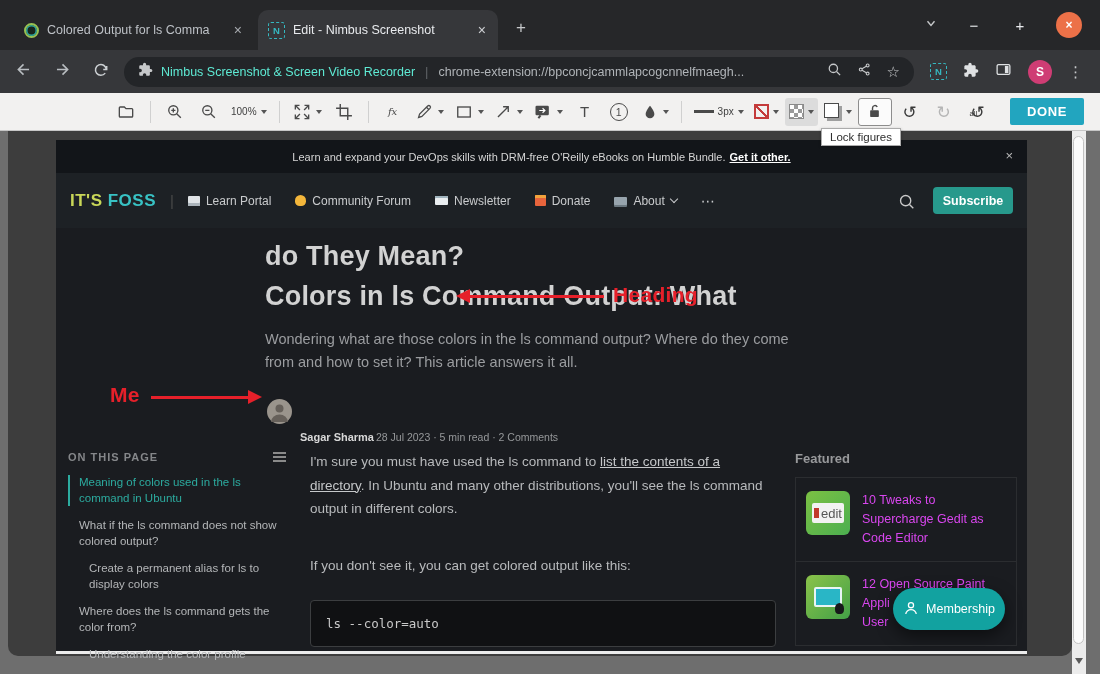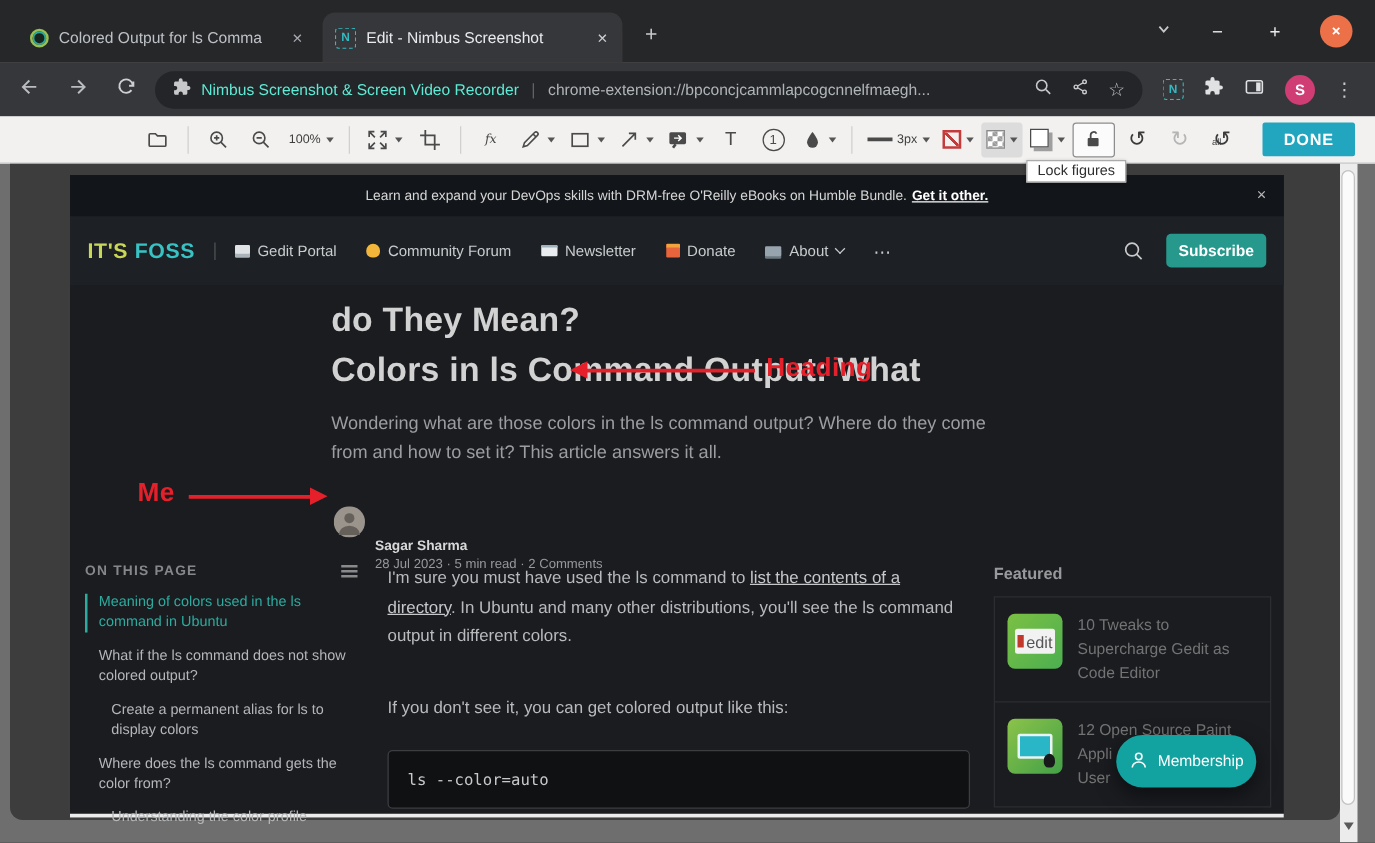--- a/index.html
+++ b/index.html
@@ -79,21 +79,21 @@
   .ic-hand{width:11px;height:11px;background:#f3b63b;border-radius:50% 50% 42% 42%;}
   .ic-mail{width:13px;height:9px;background:#e9edf0;border-radius:1px;box-shadow:inset 0 2px 0 #9fb3bd;}
   .ic-gift{width:11px;height:11px;background:#e8643c;border-radius:1px;box-shadow:inset 0 3px 0 #f2a33c;}
   .ic-laptop{width:13px;height:8px;background:#97a4ad;border-radius:1px;box-shadow:0 2px 0 #6b7880;}
   .hdr-right{margin-left:auto;display:flex;align-items:flex-end;gap:18px;}
   .subscribe{width:80px;height:27px;background:#27998c;border-radius:4px;color:#fff;font-size:12.5px;font-weight:600;display:flex;align-items:center;justify-content:center;}
 
   .heading{position:absolute;left:209px;top:96px;width:545px;font-size:27px;line-height:40px;font-weight:700;color:#d2d2d2;letter-spacing:.2px;}
   .subtitle{position:absolute;left:209px;top:188px;width:548px;font-size:14.5px;line-height:22.5px;color:#9b9da0;}
   .authorrow{position:absolute;left:211px;top:243px;display:flex;gap:8px;align-items:center;}
-  .author-texts{display:flex;flex-direction:column;gap:2px;margin-top:48px;}
+  .author-texts{display:flex;gap:2px;margin-top:48px;}
   .author-name{font-size:11px;font-weight:bold;color:#d8d8d8;}
   .author-meta{font-size:10.5px;color:#96989a;}
 
   .ann{color:#e6202a;font-weight:bold;position:absolute;}
   .ann-text{font-size:21px;letter-spacing:.3px;}
   .ann-line{height:3px;background:#e6202a;position:absolute;}
   .ahead-left{position:absolute;width:0;height:0;border-top:7px solid transparent;border-bottom:7px solid transparent;border-right:14px solid #e6202a;}
   .ahead-right{position:absolute;width:0;height:0;border-top:7px solid transparent;border-bottom:7px solid transparent;border-left:14px solid #e6202a;}
 
   .toc{position:absolute;left:12px;top:311px;width:218px;}
@@ -116,21 +116,21 @@
   .fcards{margin-top:11px;border:1px solid #2b2d30;}
   .fcard{display:flex;gap:12px;padding:13px 10px;}
   .fcard + .fcard{border-top:1px solid #2b2d30;}
   .fthumb{width:44px;height:44px;border-radius:6px;flex-shrink:0;position:relative;overflow:hidden;}
   .fthumb.gedit{background:linear-gradient(135deg,#7bc043,#4caf50);}
   .gedit-inner{position:absolute;left:6px;top:12px;width:32px;height:20px;background:#f2f2f2;border-radius:2px;font-size:13px;color:#555;display:flex;align-items:center;justify-content:center;gap:2px;}
   .gedit-inner i{width:5px;height:10px;background:#c0392b;display:inline-block;}
   .fthumb.paint{background:linear-gradient(135deg,#8bc34a,#43a047);}
   .paint-mon{position:absolute;left:8px;top:12px;width:24px;height:16px;background:#29b6c6;border:2px solid #e8f4f4;border-radius:2px;}
   .paint-peng{position:absolute;right:6px;bottom:5px;width:9px;height:11px;background:#17191b;border-radius:50% 50% 40% 40%;}
-  .ftitle{font-size:12.5px;line-height:19px;color:#737373;}
+  .ftitle{font-size:12.5px;line-height:19px;color:#d946ef;}
 
   .membership{position:absolute;left:837px;top:448px;width:112px;height:42px;border-radius:21px;background:#12a2a0;display:flex;align-items:center;justify-content:center;gap:7px;color:#fff;font-size:12.5px;box-shadow:0 6px 16px rgba(0,0,0,.5);z-index:5;}
 </style>
 </head>
 <body>
 
 <div class="stage">
 
   <div class="tabstrip">
     <div class="tab inactive">
@@ -333,21 +333,21 @@
       <span class="blink">Get it other.</span>
       <span class="cbanner-close">×</span>
     </div>
 
     <div class="cheader">
       <span class="logo"><span class="l1">IT'S</span> <span class="l2">FOSS</span></span>
       <span class="hsep">|</span>
       <span class="cnav">
         <span class="cnav-item">
             <span class="ic-news"></span>
-            <span>Gedit Portal</span>
+            <span>Learn Portal</span>
           </span>
         <span class="cnav-item">
             <span class="ic-hand"></span>
             <span>Community Forum</span>
           </span>
         <span class="cnav-item">
             <span class="ic-mail"></span>
             <span>Newsletter</span>
           </span>
         <span class="cnav-item">

